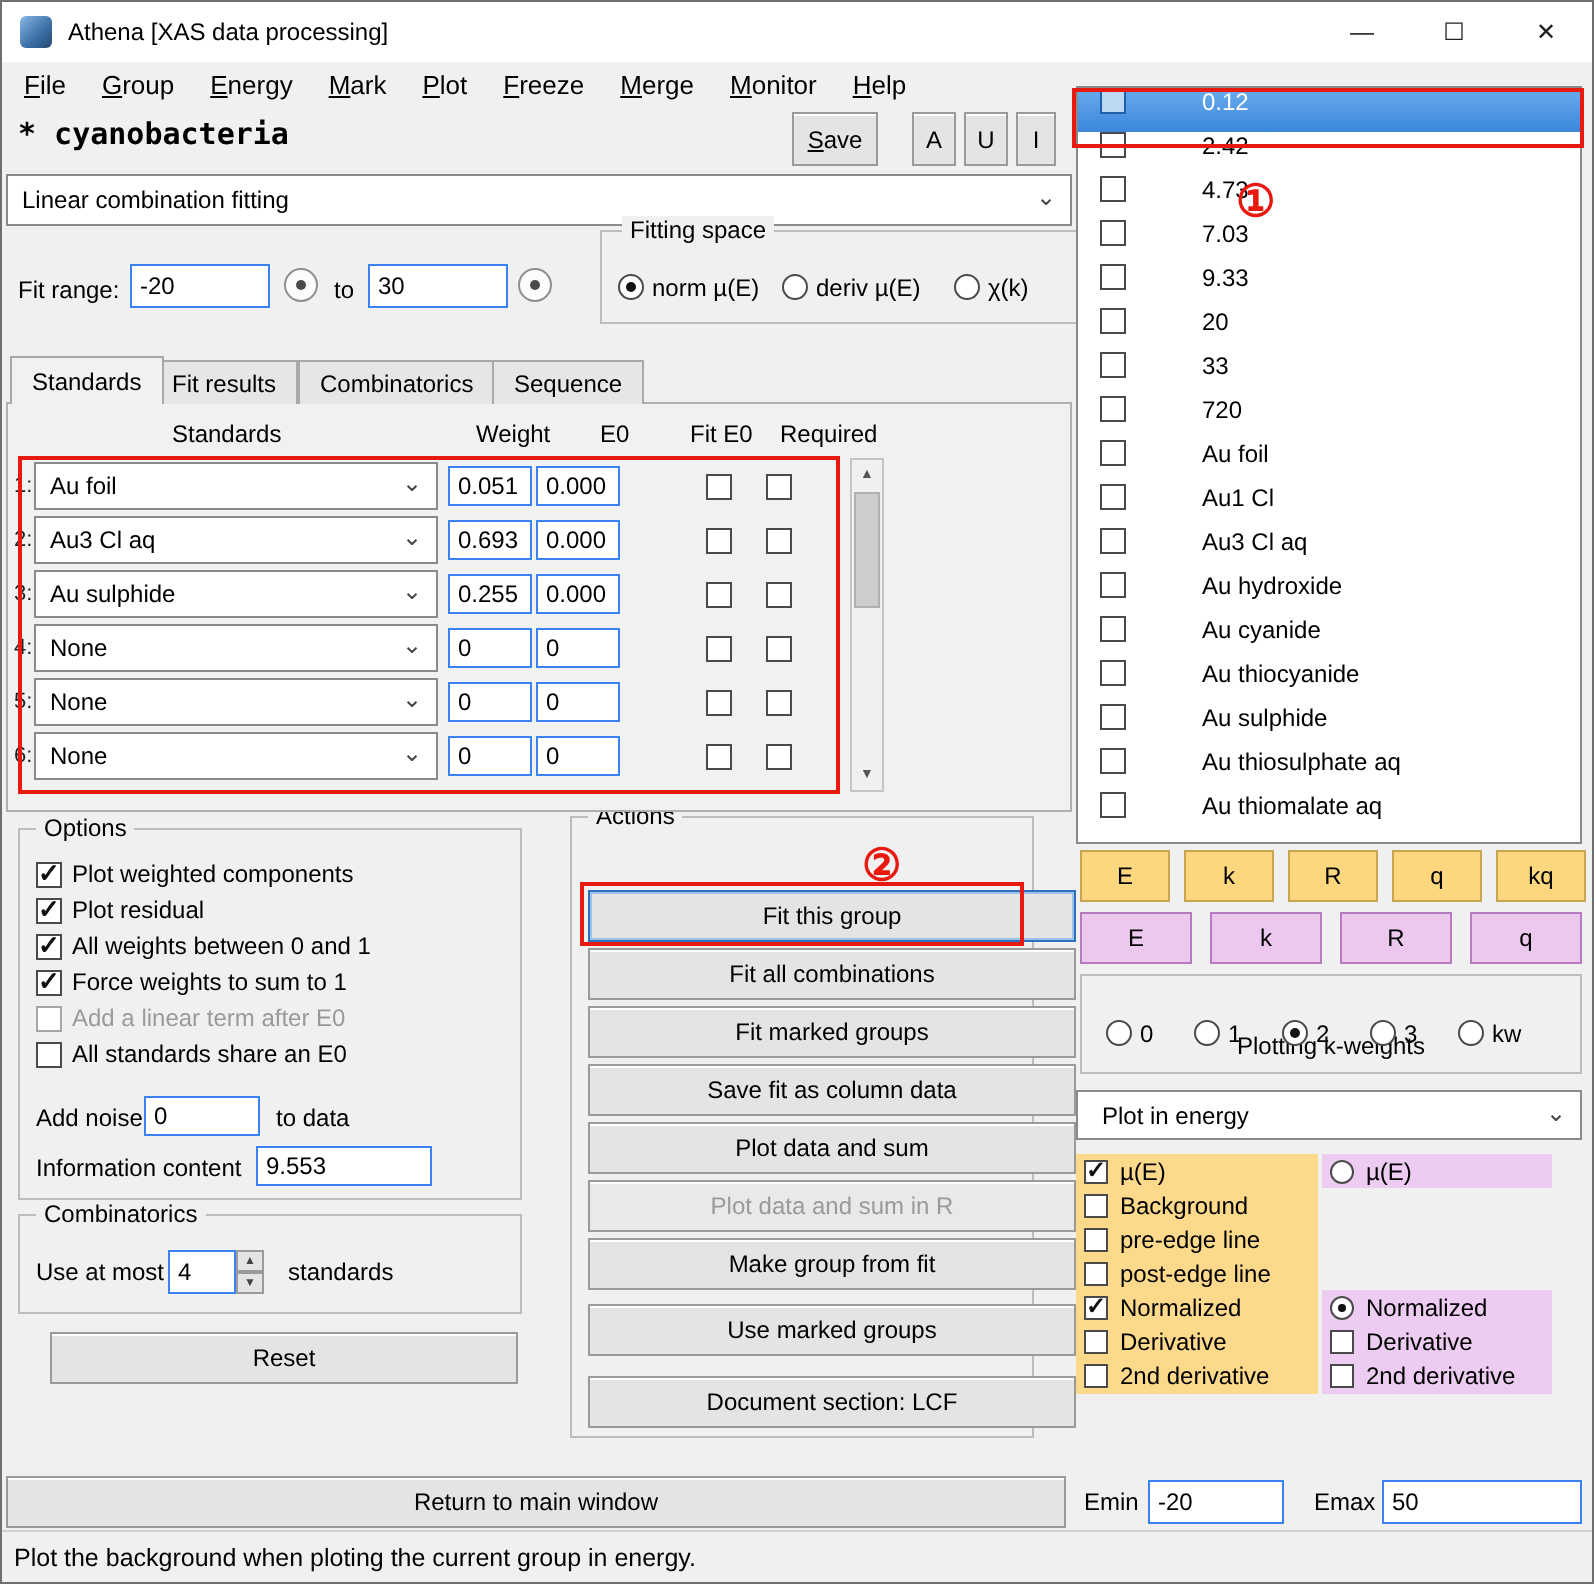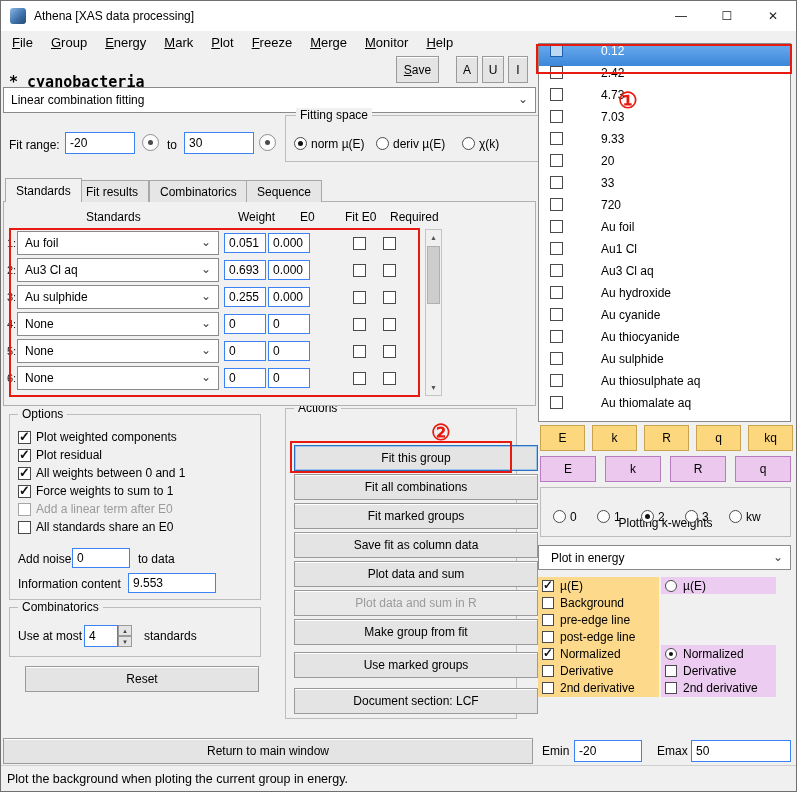--- a/index.html
+++ b/index.html
@@ -65,41 +65,41 @@
     <span class="abs" style="left:33px;top:8px;font-size:12px;">Athena [XAS data processing]</span>
     <div class="win-btn" style="right:92px;">—</div>
     <div class="win-btn" style="right:46px;">☐</div>
     <div class="win-btn" style="right:0;">✕</div>
   </div>
 
   <div class="abs" style="left:2px;top:30px;height:23px;">
     <span class="menu-item">File</span><span class="menu-item">Group</span><span class="menu-item">Energy</span><span class="menu-item">Mark</span><span class="menu-item">Plot</span><span class="menu-item">Freeze</span><span class="menu-item">Merge</span><span class="menu-item">Monitor</span><span class="menu-item">Help</span>
   </div>
 
-  <span class="abs" style="left:8px;top:57px;font-family:'DejaVu Sans Mono',monospace;font-weight:bold;font-size:15px;margin-top:15px;">* cyanobacteria</span>
+  <span class="abs" style="left:8px;top:57px;font-family:'DejaVu Sans Mono',monospace;font-weight:bold;font-size:15px;">* cyanobacteria</span>
   <div class="abs btn" style="left:395px;top:55px;width:43px;height:27px;">
       <span class="fl">Save</span>
     </div>
   <div class="abs btn" style="left:455px;top:55px;width:22px;height:27px;">A</div>
   <div class="abs btn" style="left:481px;top:55px;width:22px;height:27px;">U</div>
   <div class="abs btn" style="left:507px;top:55px;width:20px;height:27px;">I</div>
 
   <div class="combo" style="left:2px;top:86px;width:533px;height:26px;">
     <span>Linear combination fitting</span>
     <span class="chev">⌄</span>
   </div>
 
   <span class="lbl" style="left:8px;top:137px;">Fit range:</span>
   <input class="abs input" style="left: 64px; top: 131px; width: 70px; height: 22px;" value="-20">
   <div class="pluck" style="left:141px;top:133px;"></div>
   <span class="lbl" style="left:166px;top:137px;">to</span>
   <input class="abs input" style="left: 183px; top: 131px; width: 70px; height: 22px;" value="30">
   <div class="pluck" style="left:258px;top:133px;"></div>
 
-  <div class="gbox" style="left:284px;top:114px;width:278px;height:47px;">
+  <div class="gbox" style="left:299px;top:114px;width:278px;height:47px;">
     <span class="gbox-legend" style="left:10px;">Fitting space</span>
     <div class="radio sel" style="left:8px;top:21px;"></div>
     <span class="lbl" style="left:25px;top:21px;">norm µ(E)</span>
     <div class="radio" style="left:90px;top:21px;"></div>
     <span class="lbl" style="left:107px;top:21px;">deriv µ(E)</span>
     <div class="radio" style="left:176px;top:21px;"></div>
     <span class="lbl" style="left:193px;top:21px;">χ(k)</span>
   </div>
 
   <div class="tab active" style="left:4px;">Standards</div>

